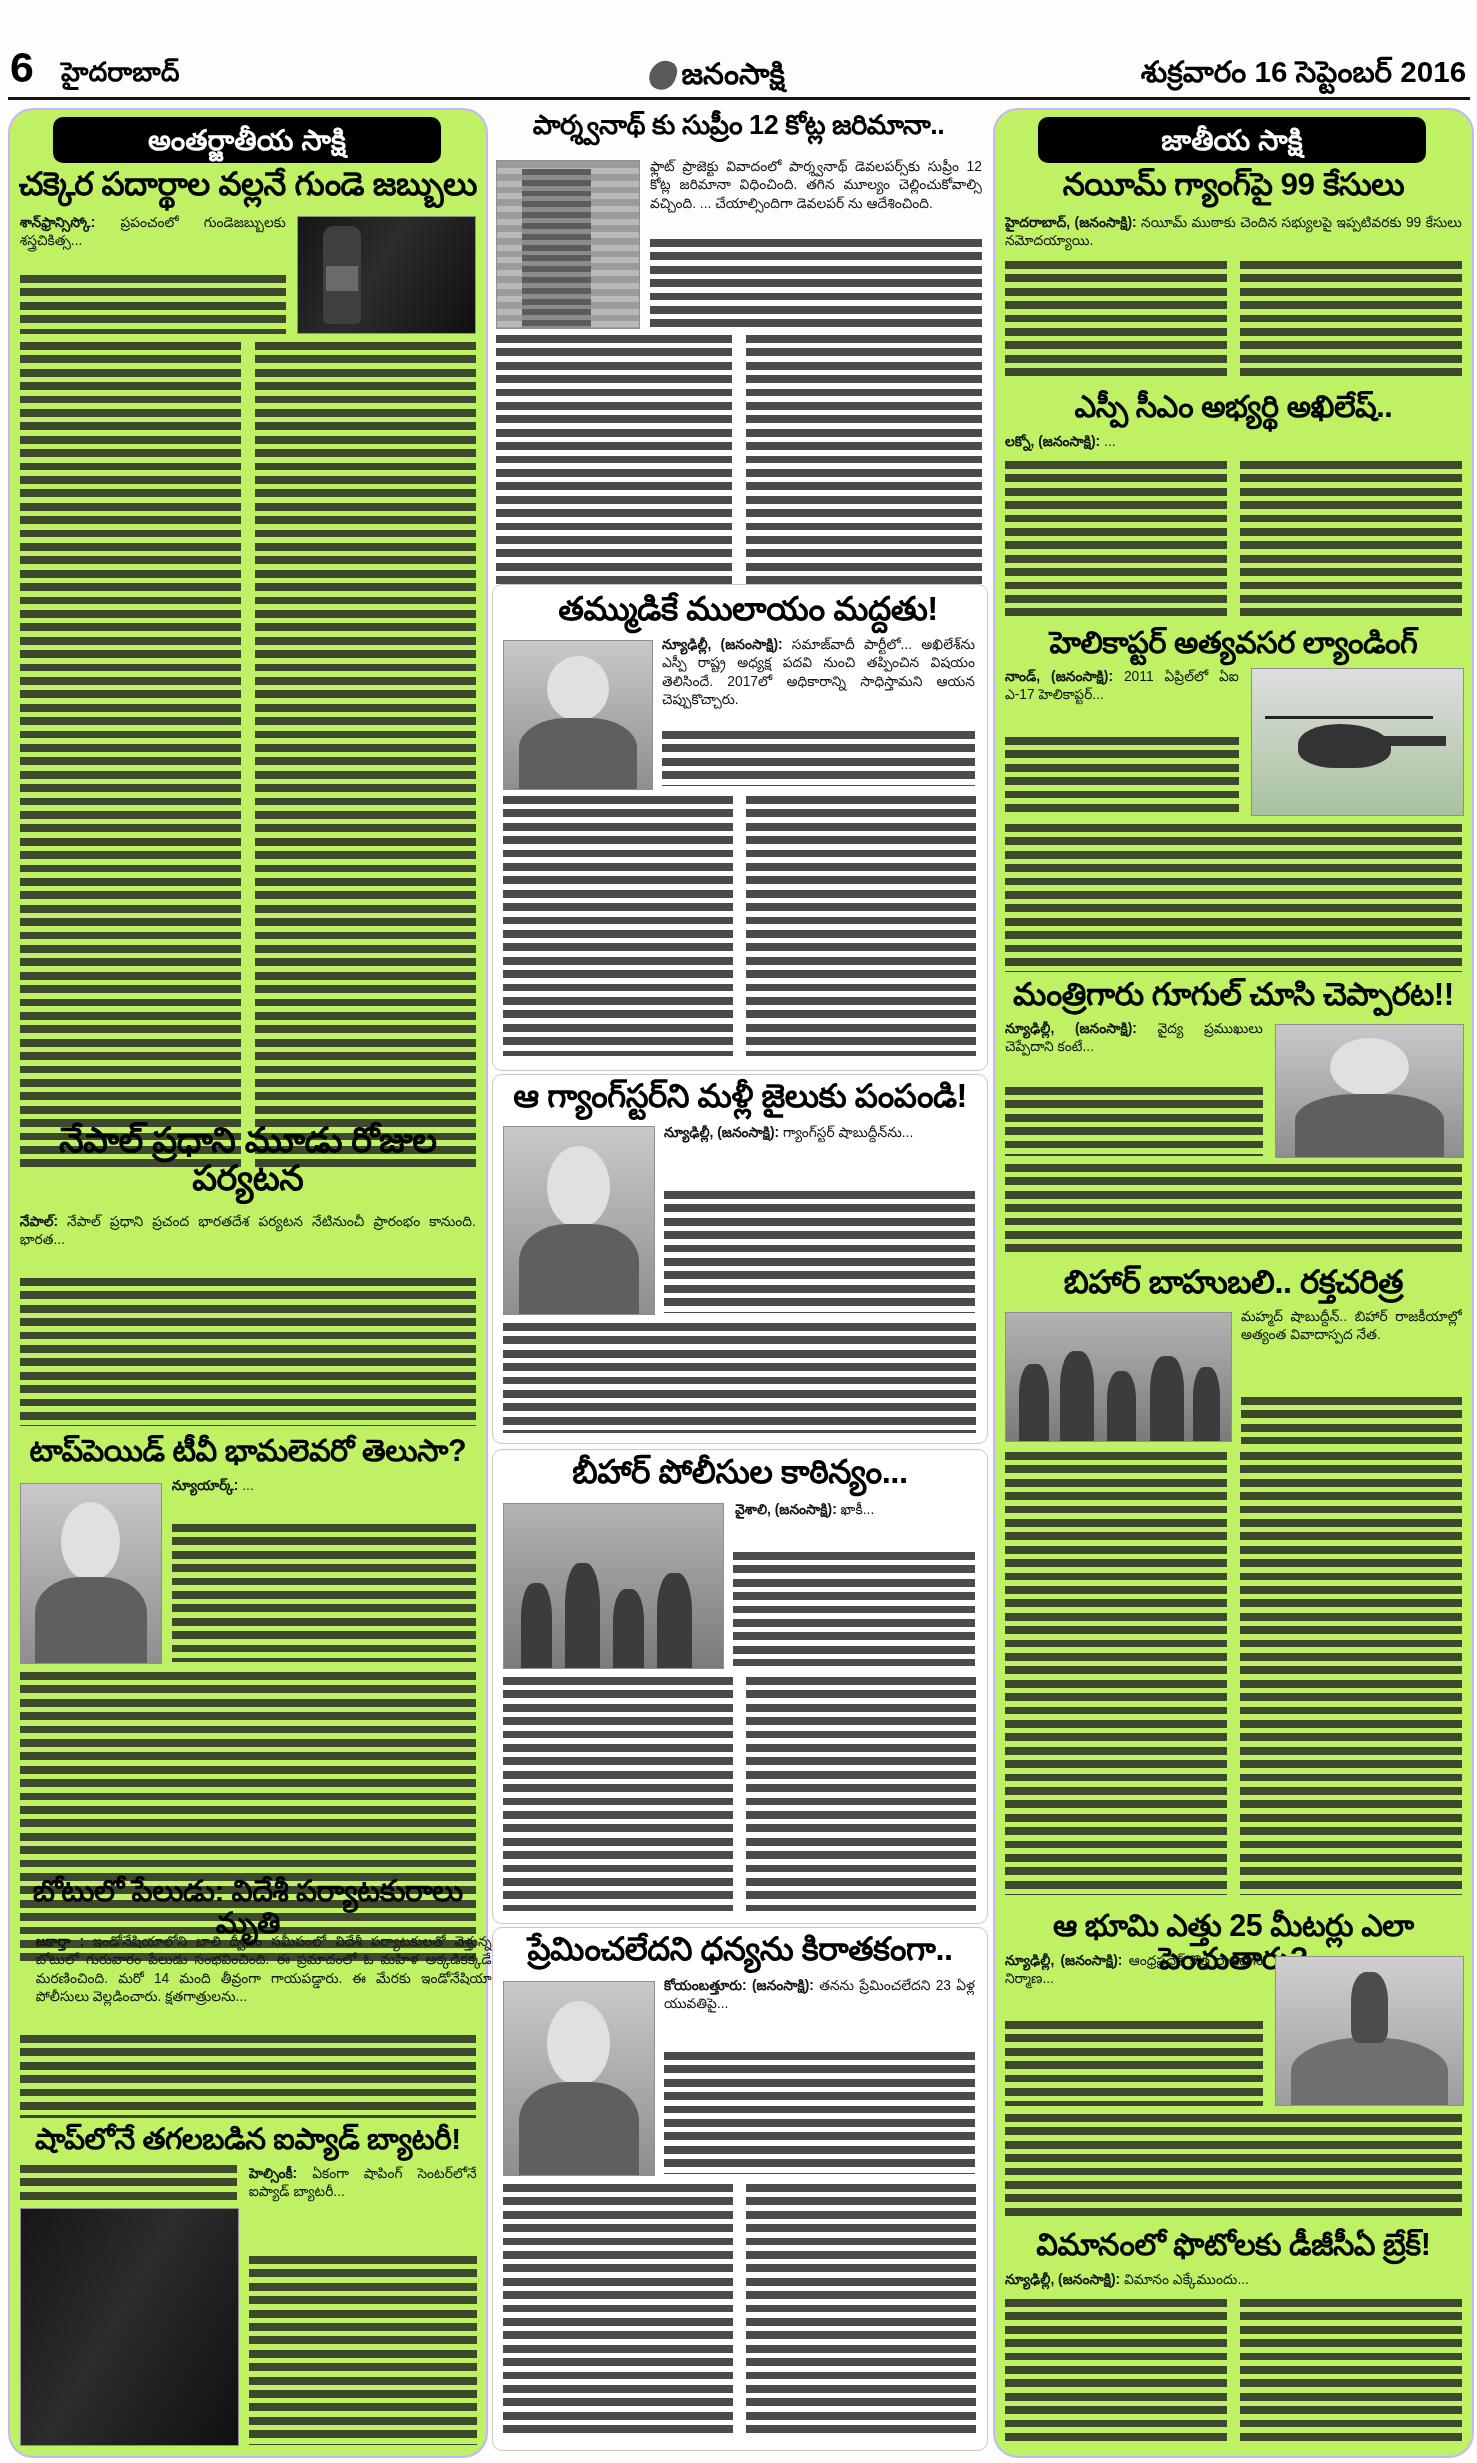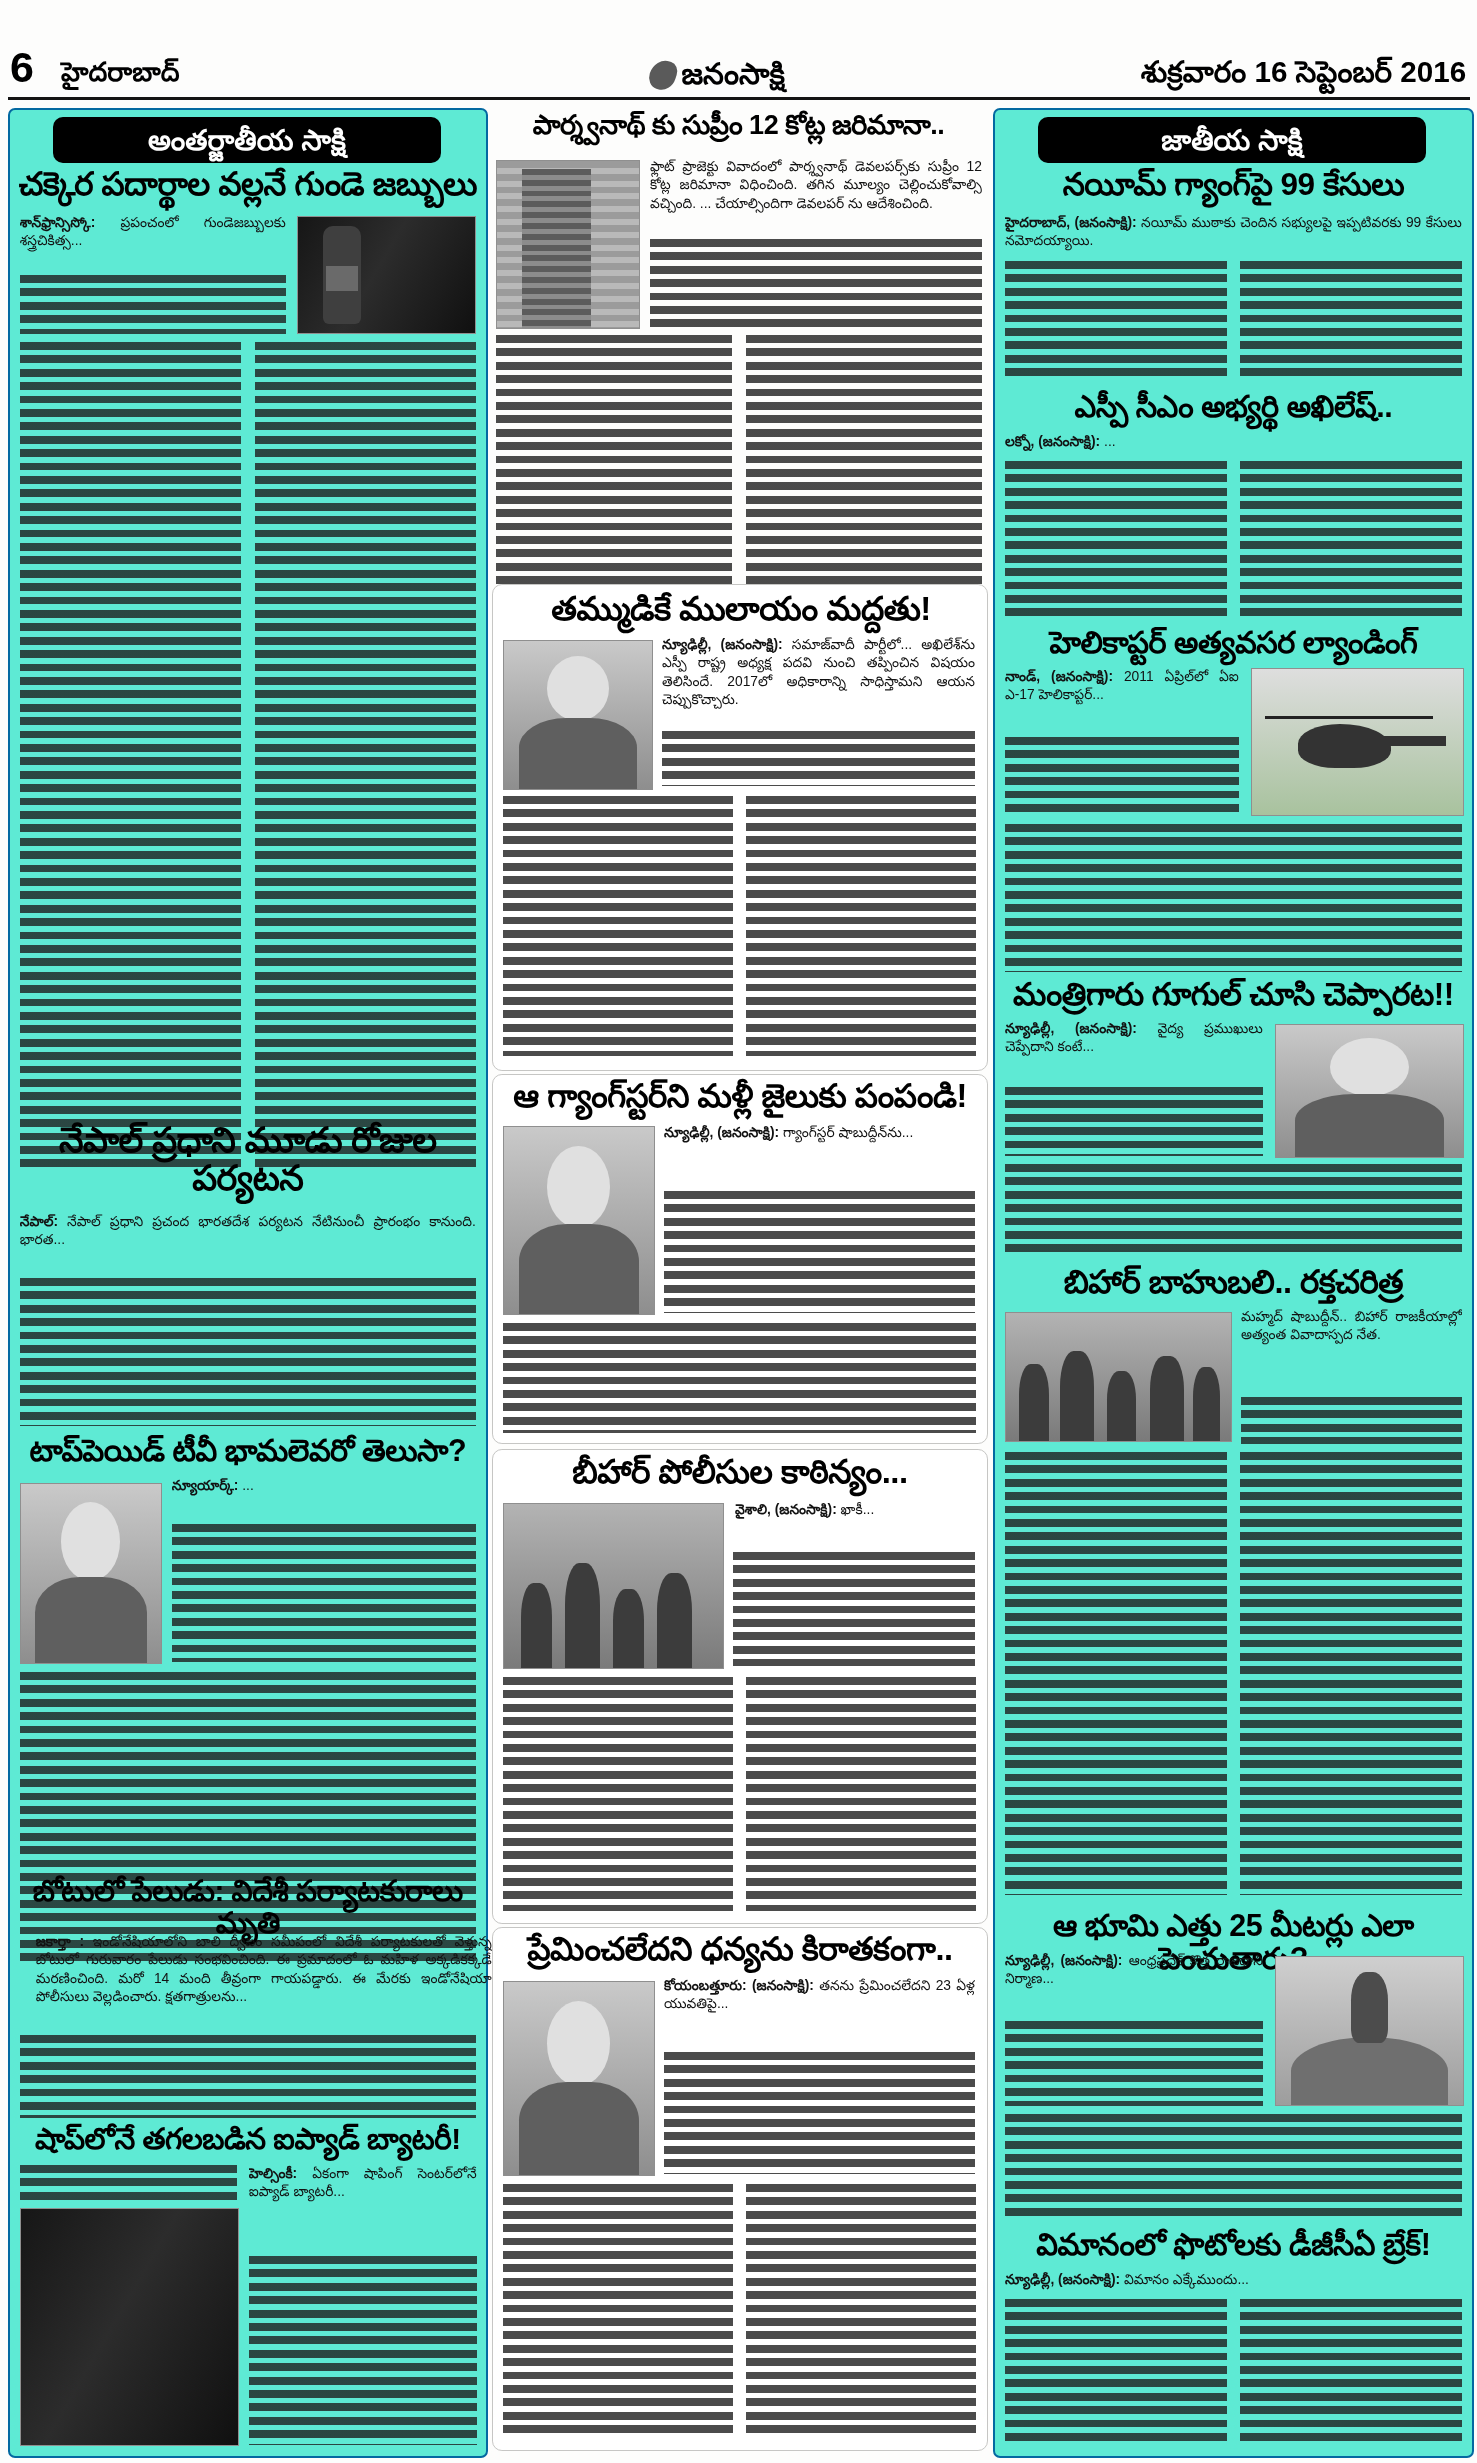--- a/index.html
+++ b/index.html
@@ -1,20 +1,20 @@
 <!DOCTYPE html>
 <html><head>
 <meta charset="utf-8">
 <style>
   html,body{margin:0;padding:0}
   body{width:1478px;height:2464px;background:#fdfdfc;font-family:"Liberation Sans",sans-serif;position:relative;color:#000;overflow:hidden}
   .abs{position:absolute}
   .hl{font-weight:800;text-align:center;line-height:1.08;color:#000;letter-spacing:-0.5px}
   .banner{background:#000;color:#fff;border-radius:9.9px;text-align:center;font-weight:bold;font-size:28.6px;line-height:46px}
-  .colbox{border:2px solid #0369a1;border-radius:7px;background:#5eead4}
+  .colbox{border:2px solid #c4b5fd;border-radius:25px;background:#bef264}
   .box{border:1.5px solid #c6c6c4;border-radius:9.9px;background:#fff}
   .body-txt{font-size:13.8px;line-height:1.34;text-align:justify;color:#121212;overflow:hidden}
   .dl{font-weight:bold}
   .fl{background:repeating-linear-gradient(to bottom,#1e1e1e 0px,#1e1e1e 7.9px,rgba(0,0,0,0) 7.9px,rgba(0,0,0,0) 13.4px);opacity:.8}
   .cols{display:flex;gap:13.8px}
   .cols>div{flex:1}
   .photo{border:1px solid #8f8f8f;overflow:hidden;position:absolute}
   .ph-dark{background:linear-gradient(120deg,#161616 0%,#2c2c2c 45%,#101010 100%)}
   .ph-dark .bottle{position:absolute;left:14%;top:8%;width:22%;height:84%;background:#3f3f3f;border-radius:9.9px 9.9px 5.9px 5.9px}
   .ph-dark .label{position:absolute;left:16%;top:42%;width:18%;height:22%;background:#6a6a6a}
@@ -104,21 +104,21 @@
       </div>
     <p class="body-txt abs" style="left:154px;top:0;width:332px;height:75px;margin:0"><span class="dl"></span> <span>ఫ్లాట్ ప్రాజెక్టు వివాదంలో పార్శ్వనాథ్ డెవలపర్స్‌కు సుప్రీం 12 కోట్ల జరిమానా విధించింది. తగిన మూల్యం చెల్లించుకోవాల్సి వచ్చింది. ... చేయాల్సిందిగా డెవలపర్ ను ఆదేశించింది.</span></p>
     <div class="fl abs" style="left:154px;top:81px;width:332px;height:89px"></div>
     <div class="cols abs" style="left:0;top:177px;width:486px;height:250px">
       <div class="fl"></div>
       <div class="fl"></div>
     </div>
   </div>
 
   <div class="abs box" style="left:2px;top:481px;width:494px;height:485px">
-    <div class="abs hl" style="left:1px;top:5.9px;width:494px;font-size:33px">తమ్ముడికే ములాయం మద్దతు!</div>
+    <div class="abs hl" style="left:8px;top:5.9px;width:494px;font-size:33px">తమ్ముడికే ములాయం మద్దతు!</div>
     <div class="photo ph-portrait" style="left:9.9px;top:55px;width:148px;height:148px">
         <span class="head"></span>
         <span class="torso"></span>
       </div>
     <p class="body-txt abs" style="left:169px;top:51px;width:313px;height:91px;margin:0"><span class="dl">న్యూఢిల్లీ, (జనంసాక్షి):</span> <span>సమాజ్‌వాదీ పార్టీలో... అఖిలేశ్‌ను ఎస్పీ రాష్ట్ర అధ్యక్ష పదవి నుంచి తప్పించిన విషయం తెలిసిందే. 2017లో అధికారాన్ని సాధిస్తామని ఆయన చెప్పుకొచ్చారు.</span></p>
     <div class="fl abs" style="left:169px;top:146px;width:313px;height:55px"></div>
     <div class="cols abs" style="left:9.9px;top:211px;width:473px;height:260px">
       <div class="fl"></div>
       <div class="fl"></div>
     </div>

